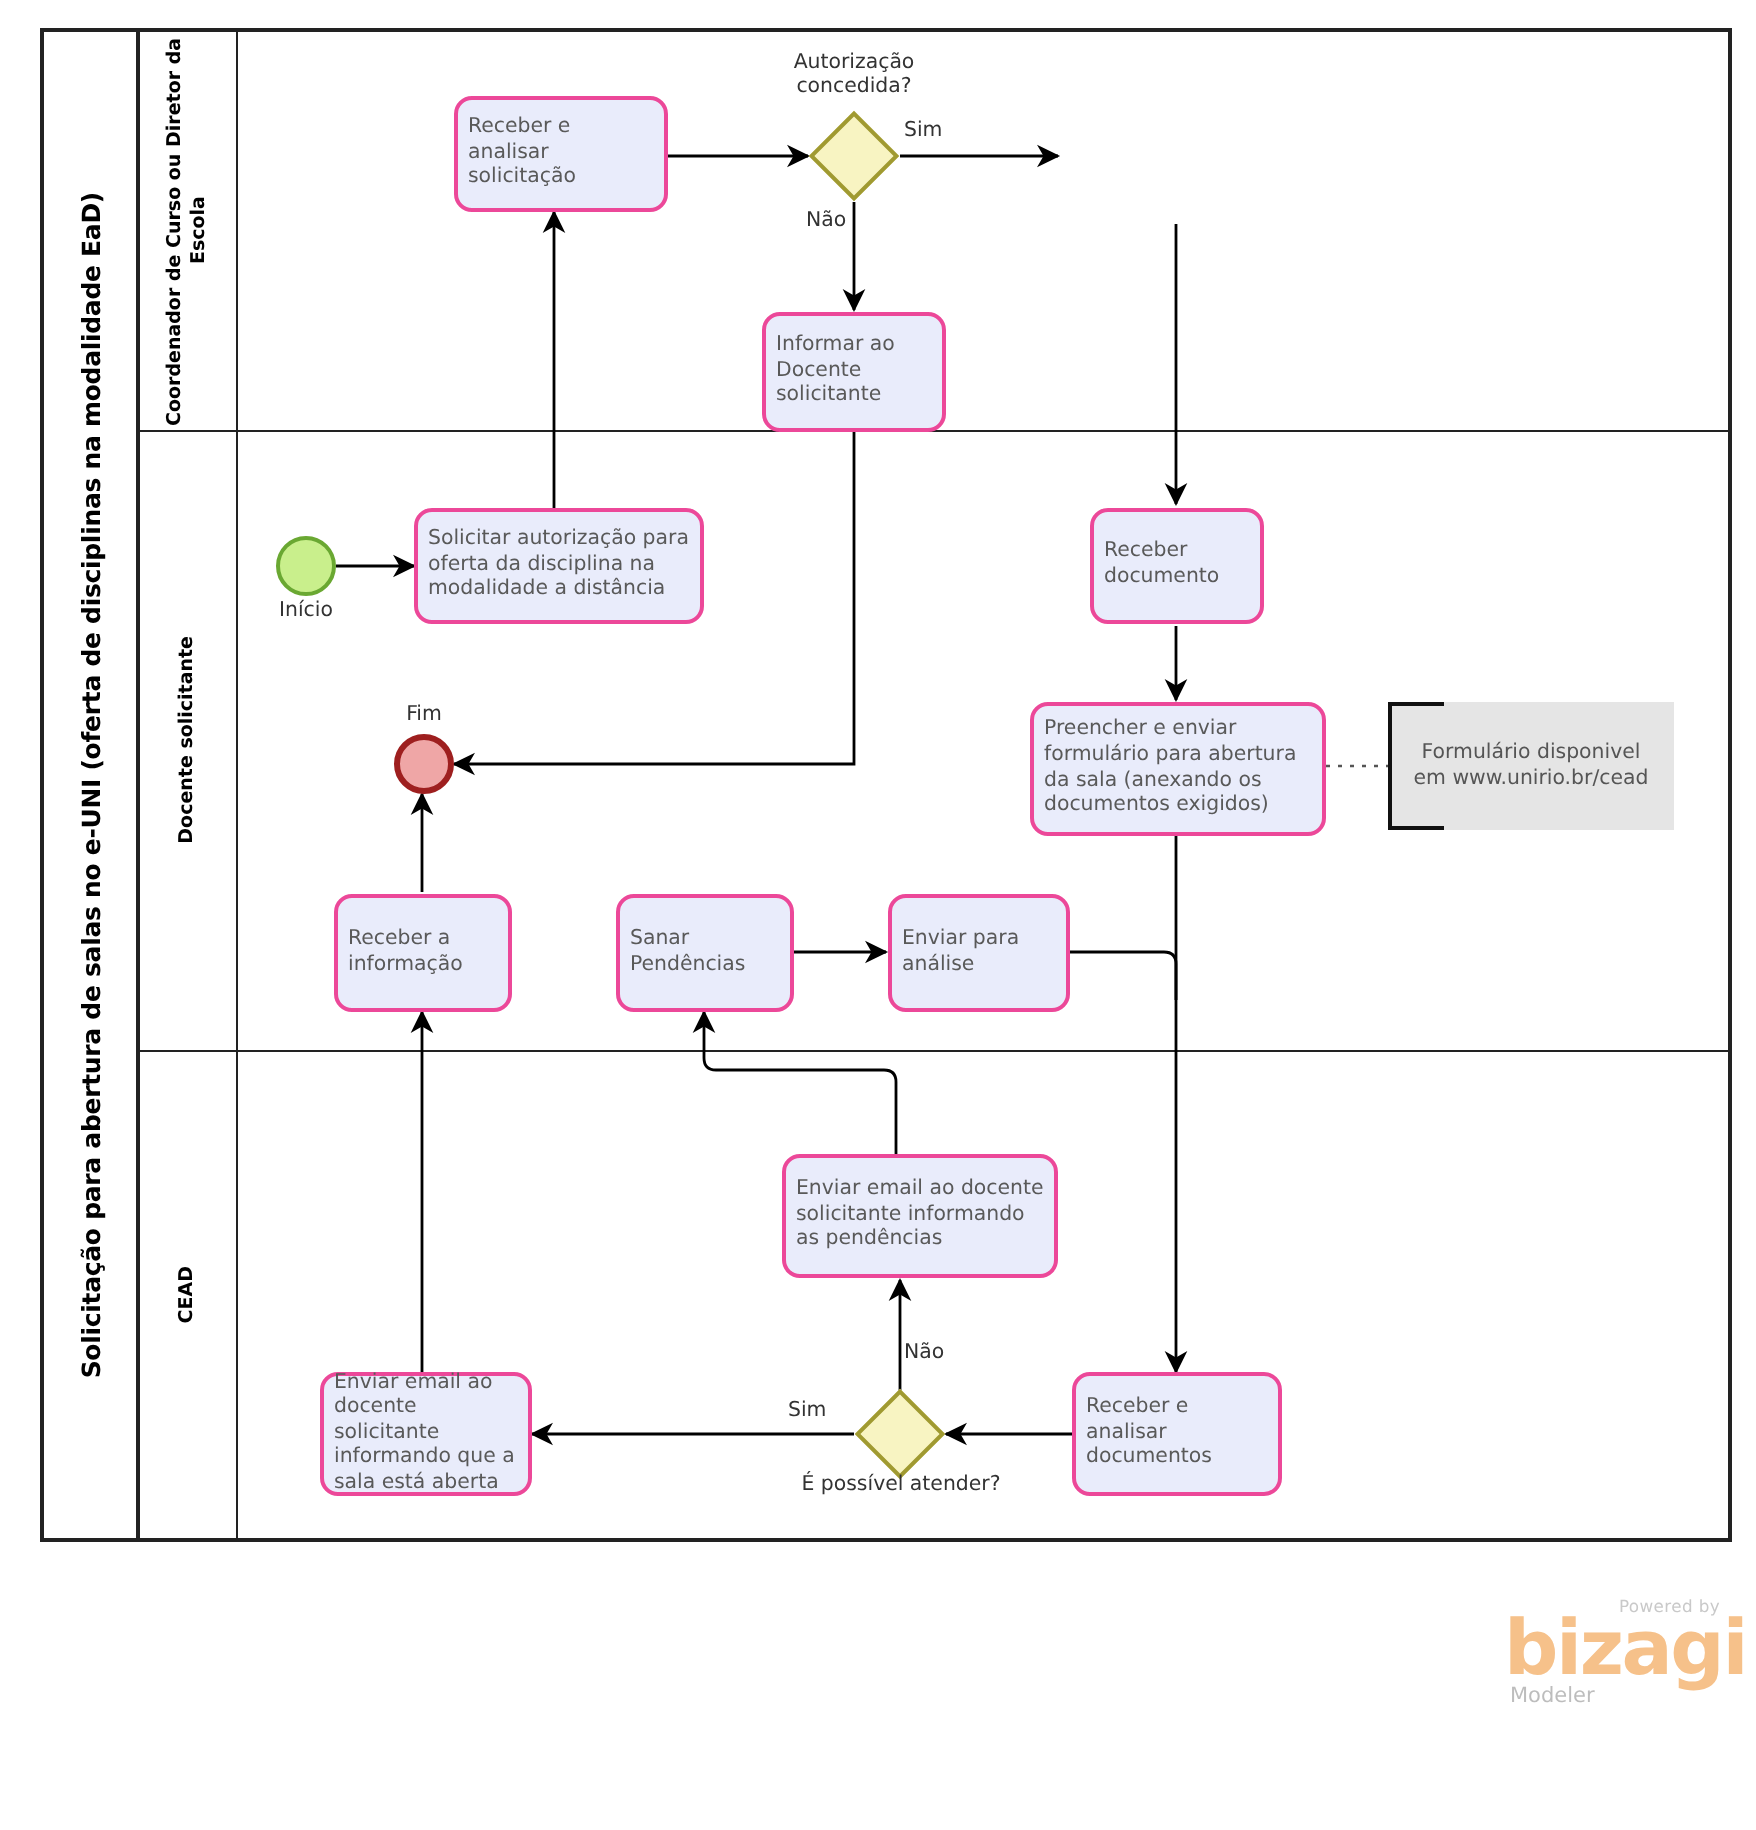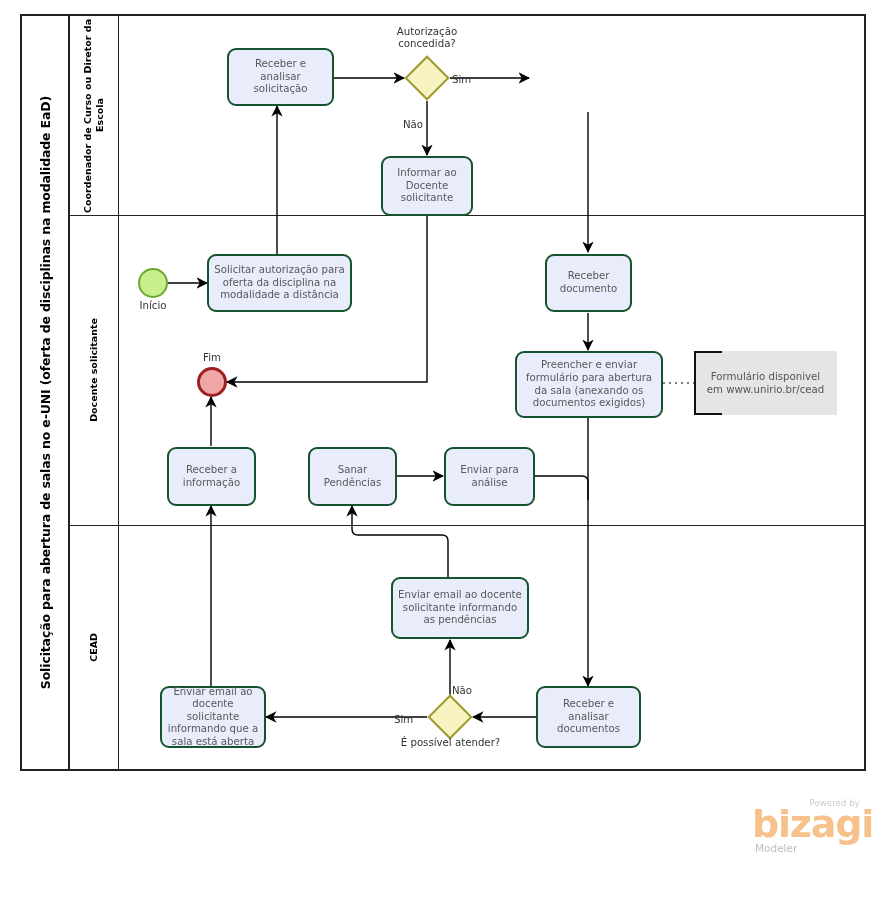--- a/index.html
+++ b/index.html
@@ -81,26 +81,26 @@
     right: 0;
     height: 0;
     border-top: 1.5px solid #222222;
   }
 
   
   .task {
     position: absolute;
     box-sizing: border-box;
     background: #e9ecfb;
-    border: 2px solid #14532d;
+    border: 2px solid #ec4899;
     border-radius: 9px;
     display: flex;
     align-items: center;
     justify-content: center;
-    text-align: center;
+    text-align: left;
     color: #595959;
     font-size: 10.2px;
     line-height: 12.6px;
     padding: 2px 5px;
   }
 
   .gateway {
     position: absolute;
     width: 46px;
     height: 46px;
@@ -167,21 +167,20 @@
     pointer-events: none;
   }
 
   
   .flow-label {
     position: absolute;
     font-size: 10.2px;
     color: #333333;
     background: transparent;
     white-space: nowrap;
-    margin-top: 14px;
   }
 
   
   #flows {
     position: absolute;
     left: 0; top: 0;
     width: 878px;
     height: 915px;
     pointer-events: none;
   }

